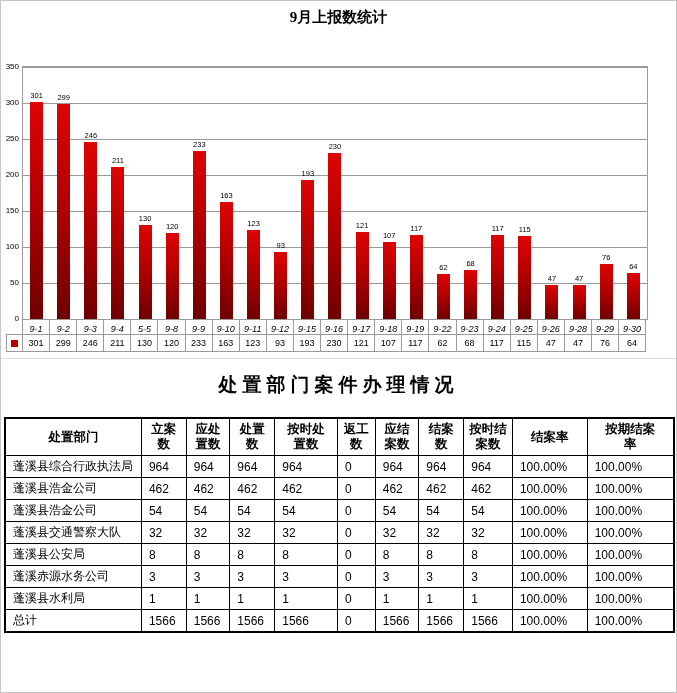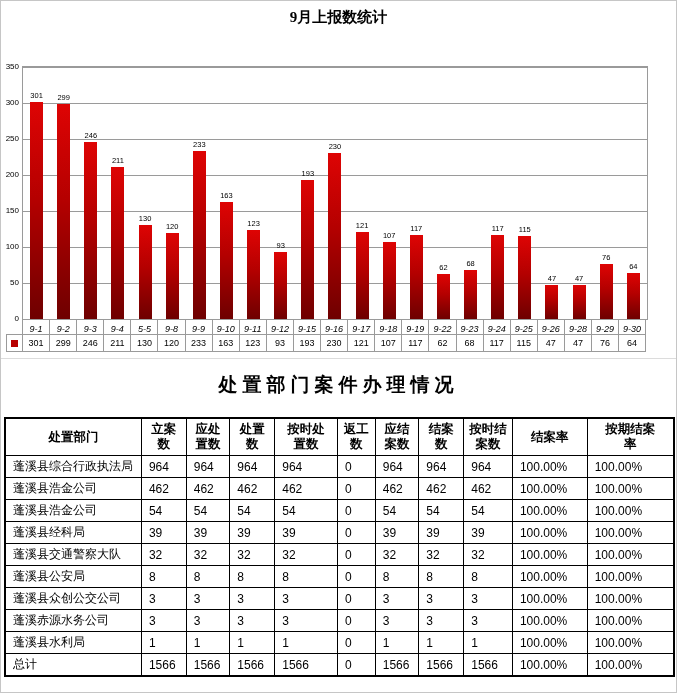--- a/index.html
+++ b/index.html
@@ -284,33 +284,20 @@
           <td>54</td>
           <td>54</td>
           <td>0</td>
           <td>54</td>
           <td>54</td>
           <td>54</td>
           <td>100.00%</td>
           <td>100.00%</td>
         </tr>
         <tr>
-          <td>蓬溪县经科局</td>
-          <td>39</td>
-          <td>39</td>
-          <td>39</td>
-          <td>39</td>
-          <td>0</td>
-          <td>39</td>
-          <td>39</td>
-          <td>39</td>
-          <td>100.00%</td>
-          <td>100.00%</td>
-        </tr>
-        <tr>
           <td>蓬溪县交通警察大队</td>
           <td>32</td>
           <td>32</td>
           <td>32</td>
           <td>32</td>
           <td>0</td>
           <td>32</td>
           <td>32</td>
           <td>32</td>
           <td>100.00%</td>
@@ -319,33 +306,20 @@
         <tr>
           <td>蓬溪县公安局</td>
           <td>8</td>
           <td>8</td>
           <td>8</td>
           <td>8</td>
           <td>0</td>
           <td>8</td>
           <td>8</td>
           <td>8</td>
-          <td>100.00%</td>
-          <td>100.00%</td>
-        </tr>
-        <tr>
-          <td>蓬溪县众创公交公司</td>
-          <td>3</td>
-          <td>3</td>
-          <td>3</td>
-          <td>3</td>
-          <td>0</td>
-          <td>3</td>
-          <td>3</td>
-          <td>3</td>
           <td>100.00%</td>
           <td>100.00%</td>
         </tr>
         <tr>
           <td>蓬溪赤源水务公司</td>
           <td>3</td>
           <td>3</td>
           <td>3</td>
           <td>3</td>
           <td>0</td>

